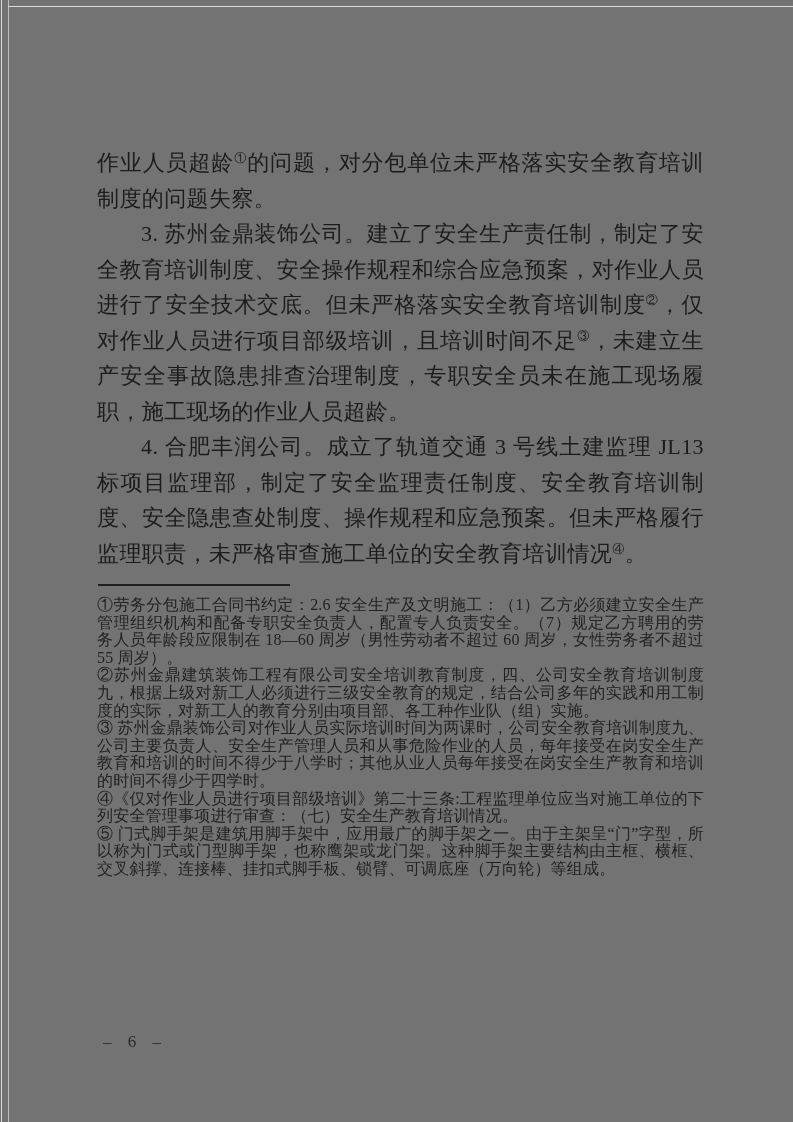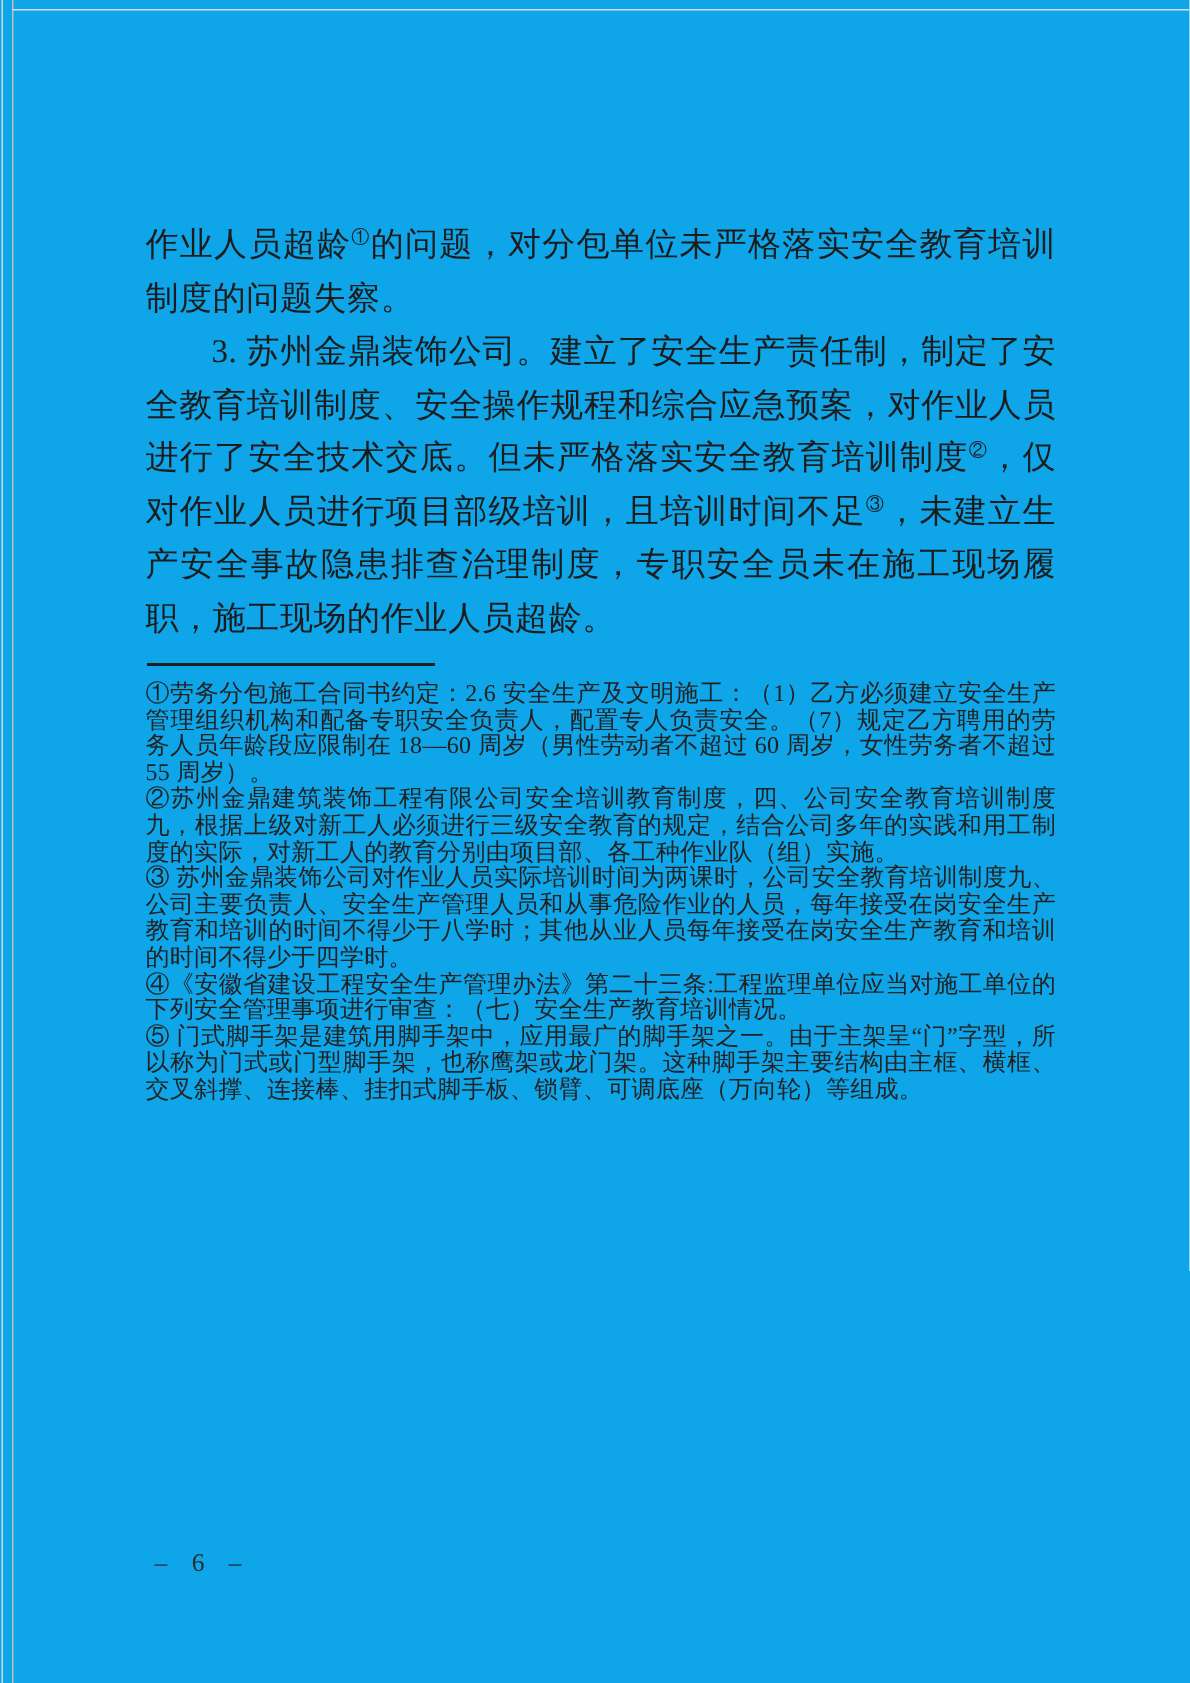--- a/index.html
+++ b/index.html
@@ -1,19 +1,19 @@
 <!DOCTYPE html>
 <html lang="zh"><head>
 <meta charset="utf-8">
 <style>
   html,body{margin:0;padding:0;background:#ffffff;}
   .page{
     position:relative;
     width:793px;height:1122px;
-    background:#0ea5e9;
+    background:#737373;
     overflow:hidden;
     font-family:"Liberation Serif","DejaVu Serif",serif;
     color:#1c1c1c;
   }
   
   .scan-edge-left{position:absolute;left:8px;top:0;bottom:0;width:1px;background:#bdbdbd;}
   .scan-edge-left2{position:absolute;left:1px;top:0;bottom:0;width:1px;background:#d7d7d7;}
   .scan-edge-top{position:absolute;top:6px;left:8px;right:0;height:1px;background:#dcdcdc;}
 
   .content{
@@ -67,28 +67,29 @@
 <div class="page">
   <div class="scan-edge-left2"></div>
   <div class="scan-edge-left"></div>
   <div class="scan-edge-top"></div>
 
   <div class="content">
 
     <div class="body-text">
       <p><span>作业人员超龄</span><sup class="fn-ref">①</sup><span>的问题，对分包单位未严格落实安全教育培训制度的问题失察。</span></p>
       <p class="indent"><span>3. 苏州金鼎装饰公司。建立了安全生产责任制，制定了安全教育培训制度、安全操作规程和综合应急预案，对作业人员进行了安全技术交底。但未严格落实安全教育培训制度</span><sup class="fn-ref">②</sup><span>，仅对作业人员进行项目部级培训，且培训时间不足</span><sup class="fn-ref">③</sup><span>，未建立生产安全事故隐患排查治理制度，专职安全员未在施工现场履职，施工现场的作业人员超龄。</span></p>
+      <p class="indent"><span>4. 合肥丰润公司。成立了轨道交通 3 号线土建监理 JL13 标项目监理部，制定了安全监理责任制度、安全教育培训制度、安全隐患查处制度、操作规程和应急预案。但未严格履行监理职责，未严格审查施工单位的安全教育培训情况</span><sup class="fn-ref">④</sup><span>。</span></p>
     </div>
 
     <div class="fn-sep"></div>
 
     <div class="footnotes">
       <p>①劳务分包施工合同书约定：2.6 安全生产及文明施工：（1）乙方必须建立安全生产管理组织机构和配备专职安全负责人，配置专人负责安全。（7）规定乙方聘用的劳务人员年龄段应限制在 18—60 周岁（男性劳动者不超过 60 周岁，女性劳务者不超过 55 周岁）。</p>
       <p>②苏州金鼎建筑装饰工程有限公司安全培训教育制度，四、公司安全教育培训制度九，根据上级对新工人必须进行三级安全教育的规定，结合公司多年的实践和用工制度的实际，对新工人的教育分别由项目部、各工种作业队（组）实施。</p>
       <p>③ 苏州金鼎装饰公司对作业人员实际培训时间为两课时，公司安全教育培训制度九、公司主要负责人、安全生产管理人员和从事危险作业的人员，每年接受在岗安全生产教育和培训的时间不得少于八学时；其他从业人员每年接受在岗安全生产教育和培训的时间不得少于四学时。</p>
-      <p>④《安徽省建设工程安全生产管理办法》第二十三条:工程监理单位应当对施工单位的下列安全管理事项进行审查：（七）安全生产教育培训情况。</p>
+      <p>④《仅对作业人员进行项目部级培训》第二十三条:工程监理单位应当对施工单位的下列安全管理事项进行审查：（七）安全生产教育培训情况。</p>
       <p>⑤ 门式脚手架是建筑用脚手架中，应用最广的脚手架之一。由于主架呈“门”字型，所以称为门式或门型脚手架，也称鹰架或龙门架。这种脚手架主要结构由主框、横框、交叉斜撑、连接棒、挂扣式脚手板、锁臂、可调底座（万向轮）等组成。</p>
     </div>
 
   </div>
 
   <div class="page-number">– 6 –</div>
 </div>
 
 </body></html>

